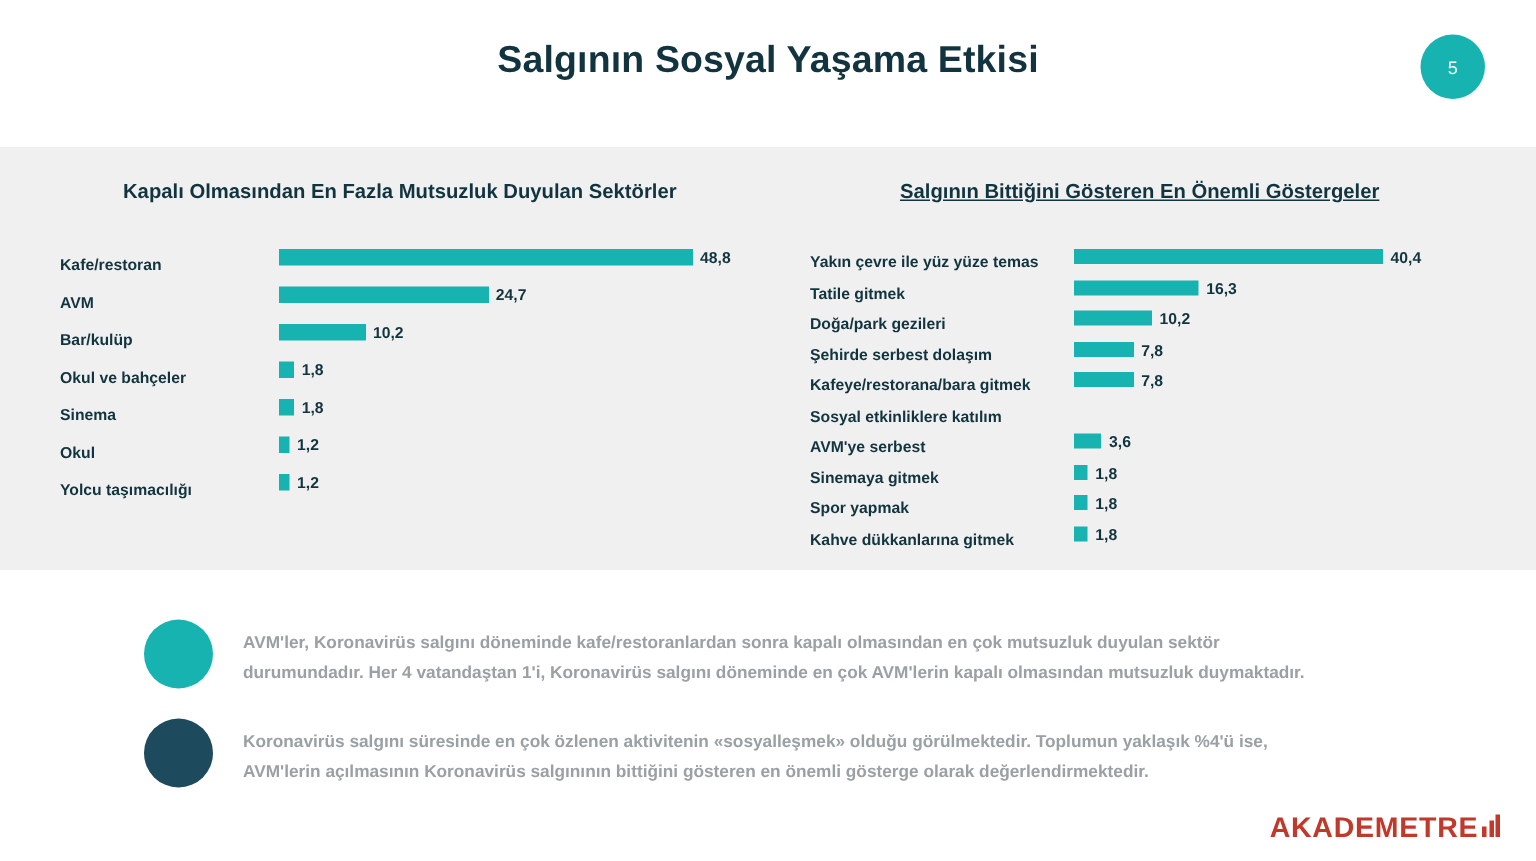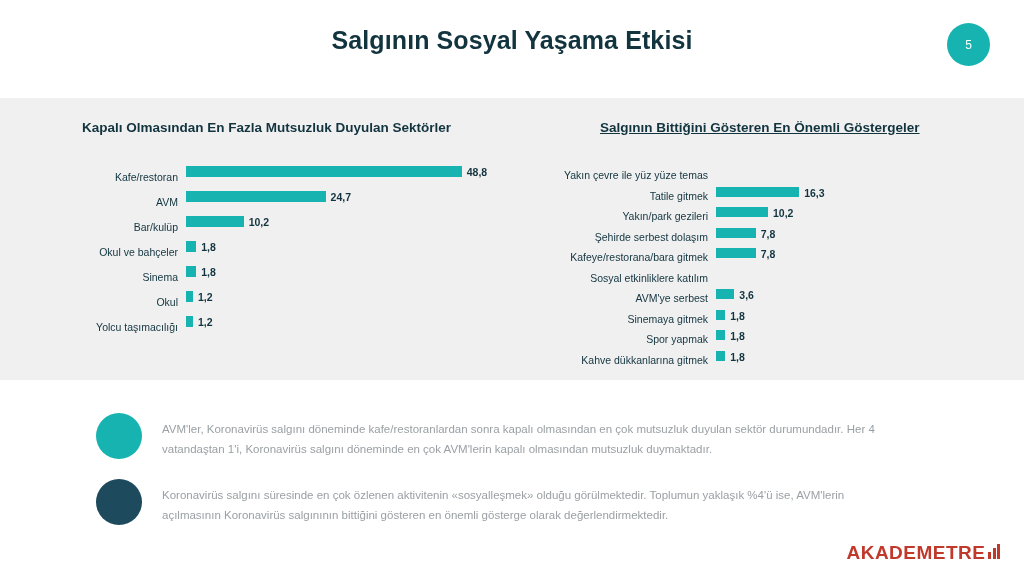--- a/index.html
+++ b/index.html
@@ -79,23 +79,23 @@
     align-items: center;
     height: 21px;
     margin-bottom: 4px;
   }
   #chart-right .bar-row {
     height: 18px;
     margin-bottom: 2.5px;
   }
   .bar-label {
     font-size: 10.5px;
-    font-weight: normal;
+    font-weight: bold;
     color: #12343f;
-    text-align: right;
+    text-align: left;
     padding-right: 8px;
     white-space: nowrap;
     flex: 0 0 auto;
   }
   #chart-left .bar-label { width: 138px; }
   #chart-right .bar-label { width: 168px; }
 
   .bar-wrap {
     flex: 1 1 auto;
     display: flex;
@@ -121,20 +121,21 @@
     position: absolute;
     left: 0; top: 380px;
     width: 1024px;
     height: 194px;
     background: #ffffff;
   }
   .note {
     position: absolute;
     display: flex;
     align-items: flex-start;
+    font-weight: bold;
   }
   #note-1 { left: 96px; top: 39px; width: 800px; }
   #note-2 { left: 96px; top: 105px; width: 800px; }
   .note-dot {
     flex: 0 0 auto;
     width: 46px; height: 46px;
     border-radius: 50%;
     margin-top: -6px;
   }
   .dot-teal { background: #17b3b0; }
@@ -234,30 +235,34 @@
           <div class="bar-label">Yolcu taşımacılığı</div>
           <div class="bar-wrap">
             <div class="bar" style="width: 7px;"></div>
             <div class="bar-value">1,2</div>
           </div>
         </div>
       </div>
     <div class="chart" id="chart-right">
         <div class="bar-row">
           <div class="bar-label">Yakın çevre ile yüz yüze temas</div>
+          <div class="bar-wrap">
+            <div class="bar" style="width: 206.04px;"></div>
+            <div class="bar-value">40,4</div>
+          </div>
         </div>
         <div class="bar-row">
           <div class="bar-label">Tatile gitmek</div>
           <div class="bar-wrap">
             <div class="bar" style="width: 83.13px;"></div>
             <div class="bar-value">16,3</div>
           </div>
         </div>
         <div class="bar-row">
-          <div class="bar-label">Yakın/park gezileri</div>
+          <div class="bar-label">Doğa/park gezileri</div>
           <div class="bar-wrap">
             <div class="bar" style="width: 52.02px;"></div>
             <div class="bar-value">10,2</div>
           </div>
         </div>
         <div class="bar-row">
           <div class="bar-label">Şehirde serbest dolaşım</div>
           <div class="bar-wrap">
             <div class="bar" style="width: 39.78px;"></div>
             <div class="bar-value">7,8</div>

